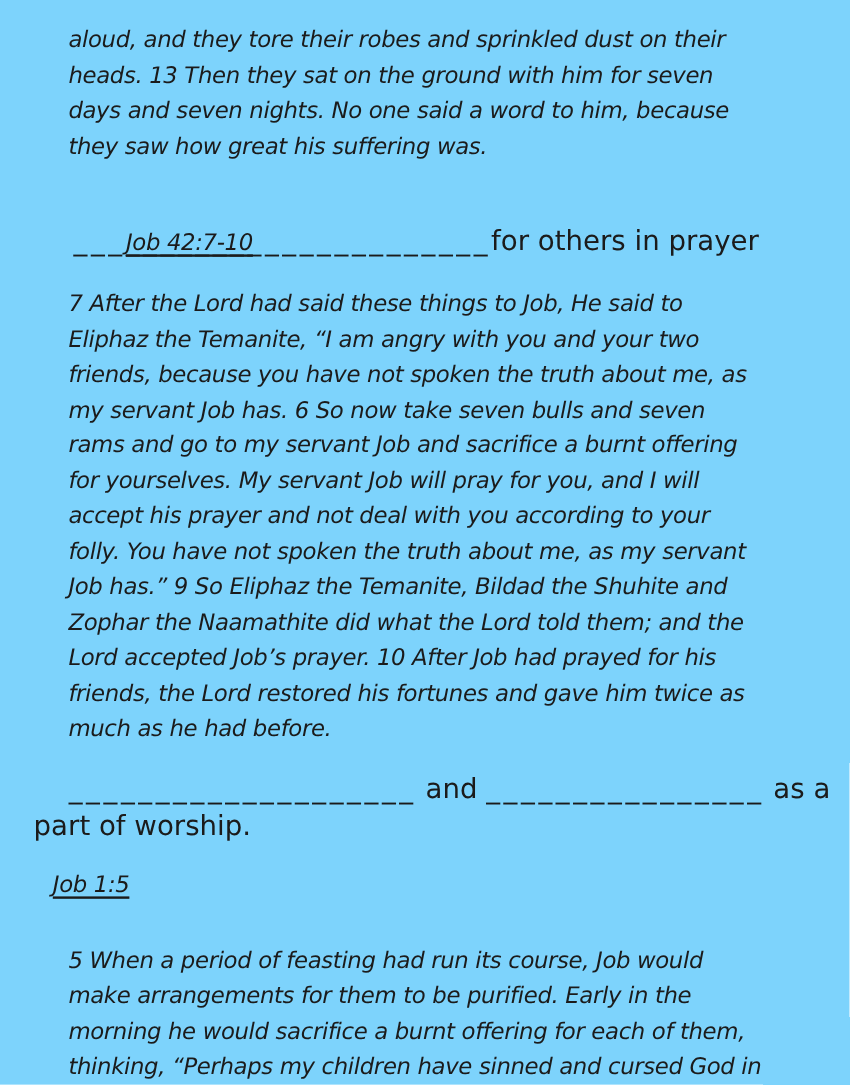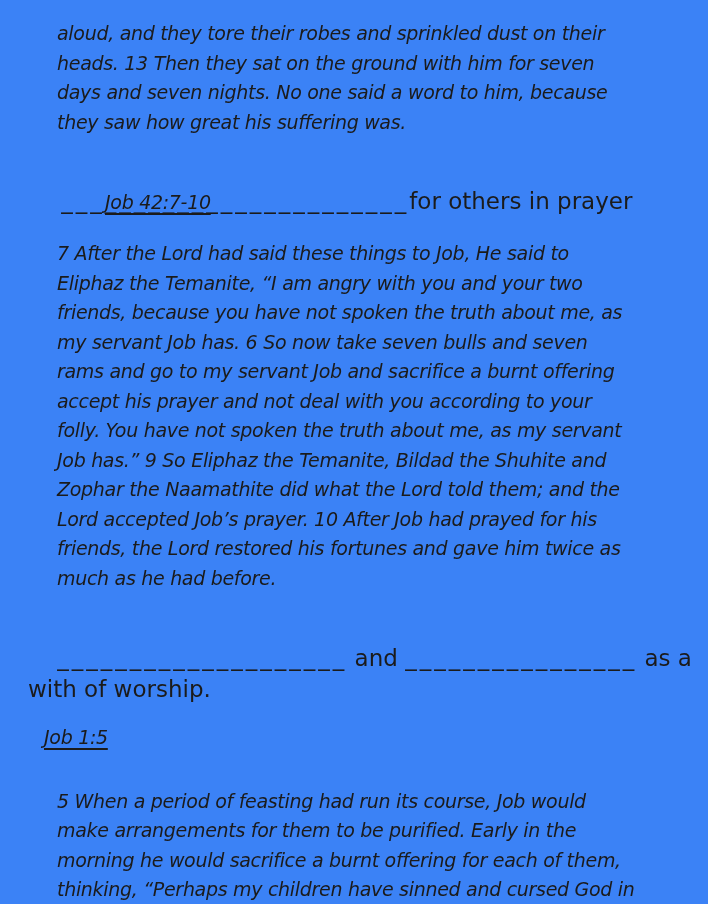--- a/index.html
+++ b/index.html
@@ -4,21 +4,21 @@
 <style>
   html, body {
     margin: 0;
     padding: 0;
     background: #ffffff;
   }
   .page {
     position: relative;
     width: 708px;
     height: 904px;
-    background: #3b82f6;
+    background: #7dd3fc;
     color: #1b1b1b;
     font-family: "DejaVu Sans", "Liberation Sans", sans-serif;
     overflow: hidden;
   }
   .passage {
     position: absolute;
     font-style: italic;
     font-size: 19px;
     font-weight: 500;
     line-height: 29.5px;
@@ -79,34 +79,35 @@
   </div>
 
   <div class="scripture-ref" id="section1-ref">Job 42:7-10</div>
 
   <div class="passage" id="section1-passage">
       <div class="line">7 After the Lord had said these things to Job, He said to</div>
       <div class="line">Eliphaz the Temanite, “I am angry with you and your two</div>
       <div class="line">friends, because you have not spoken the truth about me, as</div>
       <div class="line">my servant Job has. 6 So now take seven bulls and seven</div>
       <div class="line">rams and go to my servant Job and sacrifice a burnt offering</div>
+      <div class="line">for yourselves. My servant Job will pray for you, and I will</div>
       <div class="line">accept his prayer and not deal with you according to your</div>
       <div class="line">folly. You have not spoken the truth about me, as my servant</div>
       <div class="line">Job has.” 9 So Eliphaz the Temanite, Bildad the Shuhite and</div>
       <div class="line">Zophar the Naamathite did what the Lord told them; and the</div>
       <div class="line">Lord accepted Job’s prayer. 10 After Job had prayed for his</div>
       <div class="line">friends, the Lord restored his fortunes and gave him twice as</div>
       <div class="line">much as he had before.</div>
     </div>
 
   <div class="heading-line" id="section2-heading1">
     <span class="blank">____________________</span><span> and </span><span class="blank">________________</span><span> as a</span>
   </div>
 
-  <div class="heading-line" id="section2-heading2">with of worship.</div>
+  <div class="heading-line" id="section2-heading2">part of worship.</div>
 
   <div class="scripture-ref" id="section2-ref">Job 1:5</div>
 
   <div class="passage" id="section2-passage">
       <div class="line">5 When a period of feasting had run its course, Job would</div>
       <div class="line">make arrangements for them to be purified. Early in the</div>
       <div class="line">morning he would sacrifice a burnt offering for each of them,</div>
       <div class="line">thinking, “Perhaps my children have sinned and cursed God in</div>
       <div class="line">their hearts.” This was Job’s regular custom.</div>
     </div>

